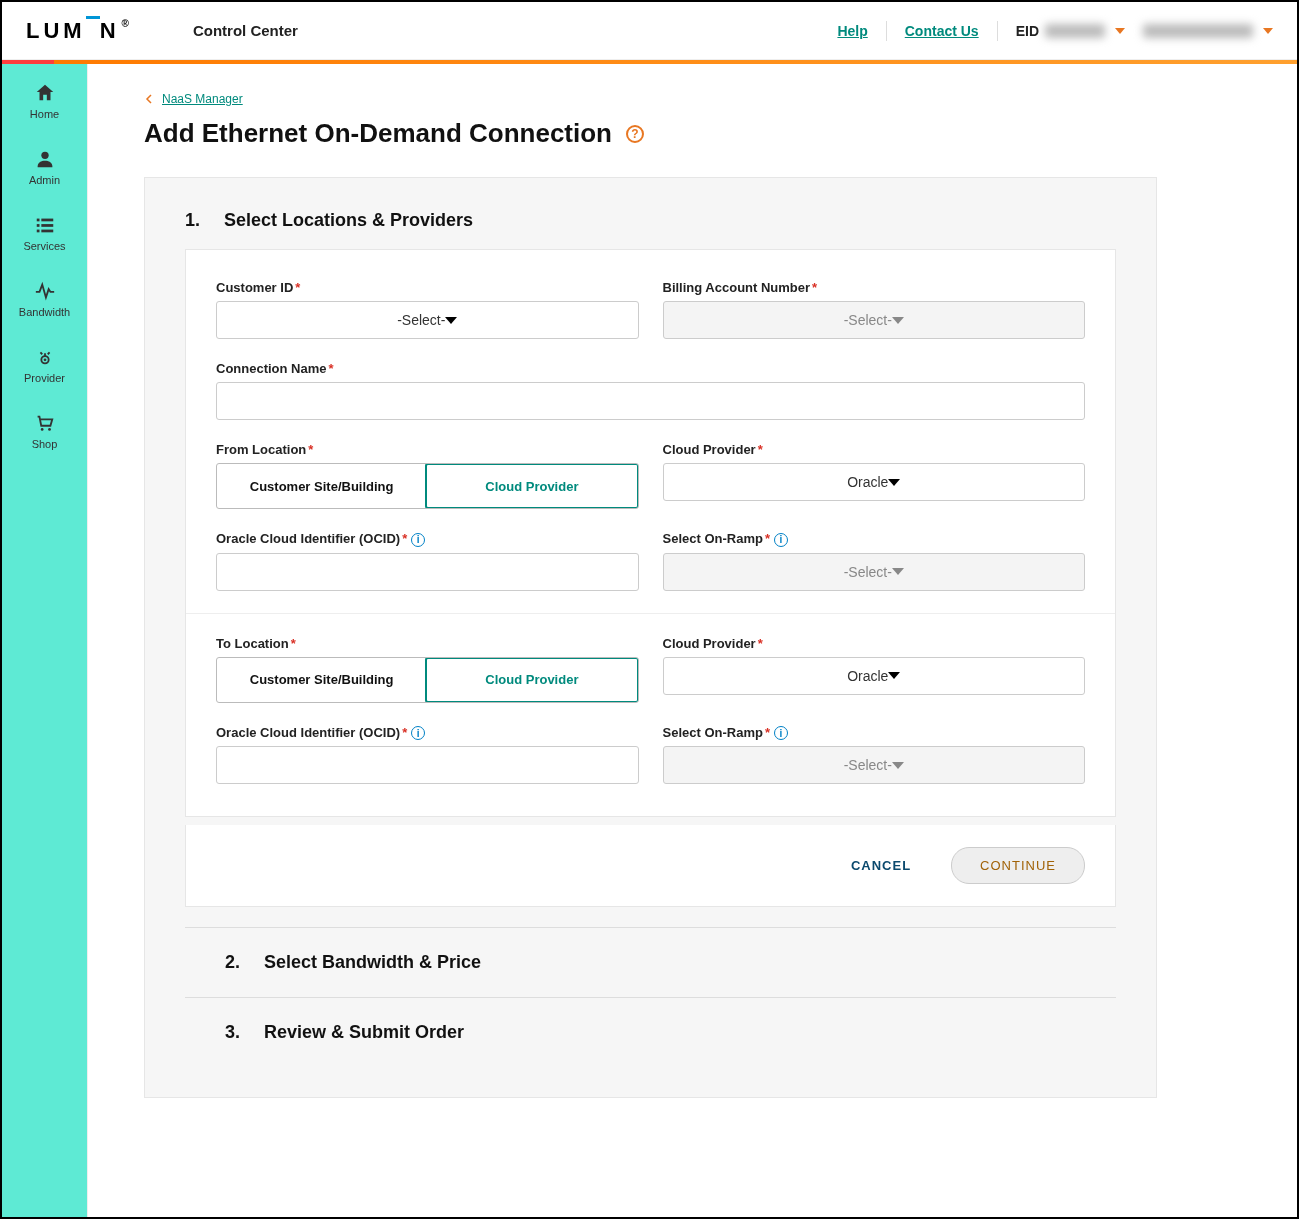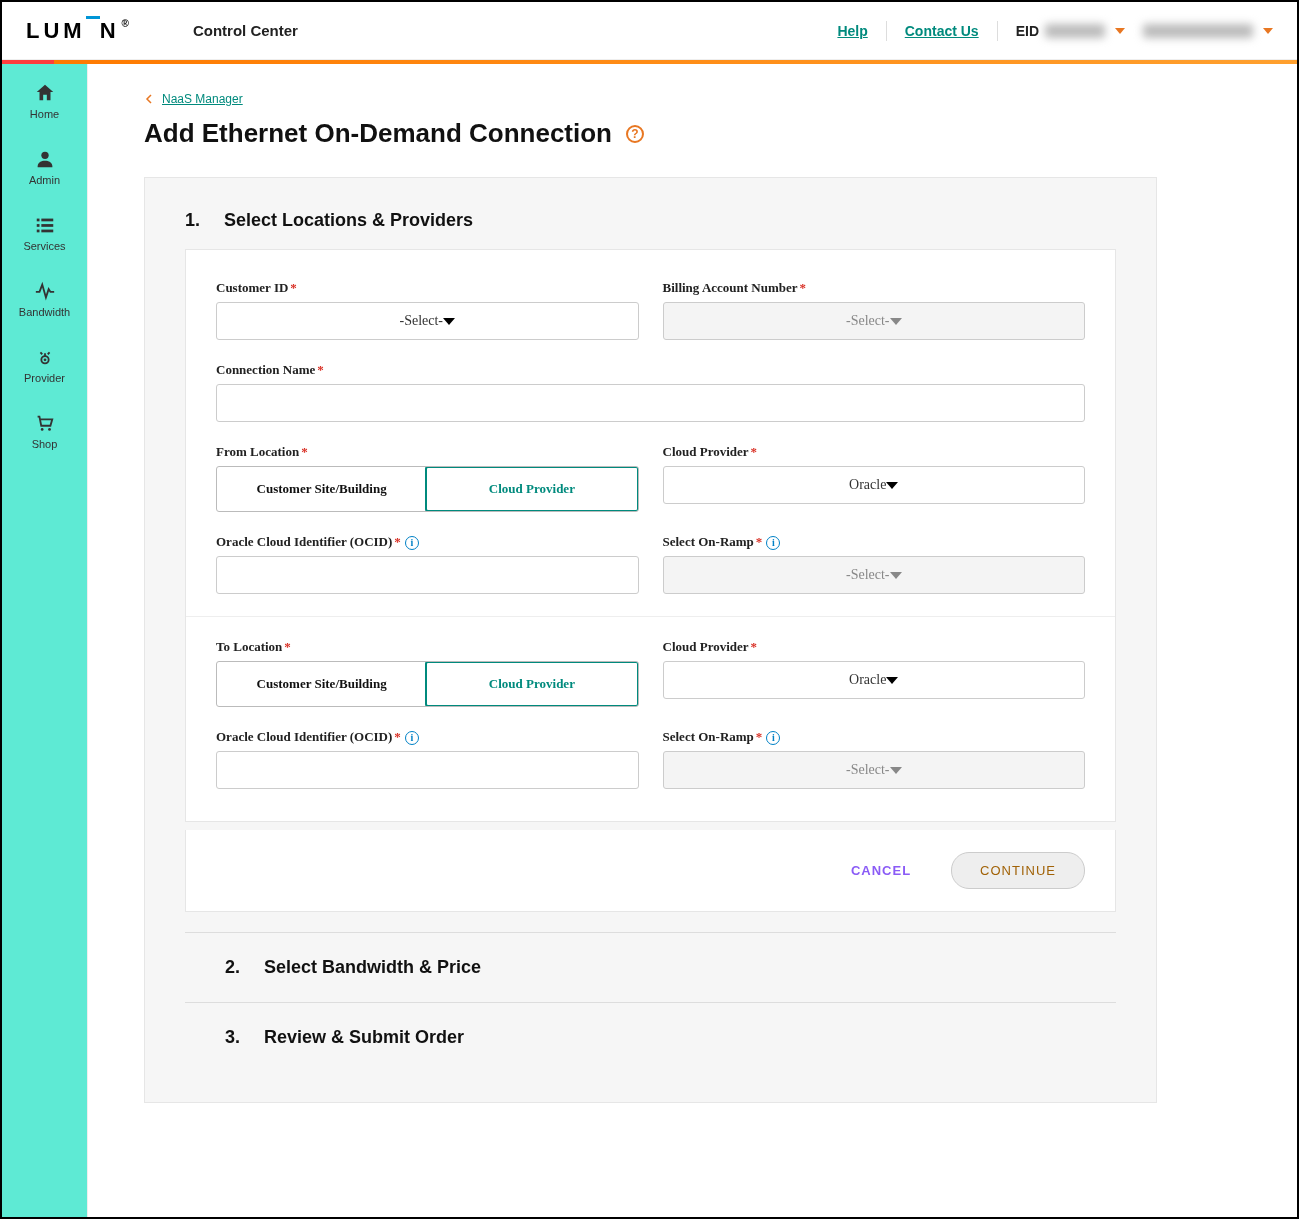--- a/index.html
+++ b/index.html
@@ -29,38 +29,38 @@
   .main { flex: 1; padding: 28px 140px 0 56px; background: #fff; overflow: auto; }
   .breadcrumb { display: flex; align-items: center; gap: 8px; font-size: 12px; color: #008a7d; margin-bottom: 12px; }
   .breadcrumb svg { width: 10px; height: 10px; fill: #e87722; }
   .breadcrumb a { color: #008a7d; text-decoration: underline; cursor: pointer; }
   .page-title { font-size: 26px; font-weight: 700; color: #111; display: flex; align-items: center; gap: 14px; margin-bottom: 28px; }
   .help-circle { width: 18px; height: 18px; border: 2px solid #e87722; border-radius: 50%; display: inline-flex; align-items: center; justify-content: center; color: #e87722; font-size: 12px; font-weight: 700; cursor: pointer; }
 
   .wizard { background: #f6f6f6; border: 1px solid #e6e6e6; padding: 0; }
   .step-header { display: flex; align-items: baseline; gap: 24px; padding: 32px 40px 18px 40px; font-size: 18px; font-weight: 700; color: #111; }
   .step-card { background: #fff; border: 1px solid #e6e6e6; margin: 0 40px 8px 40px; padding: 30px 30px 10px 30px; }
-  .row { display: flex; gap: 24px; margin-bottom: 22px; font-family: Liberation Serif, serif; }
+  .row { display: flex; gap: 24px; margin-bottom: 22px; }
   .col { flex: 1; display: flex; flex-direction: column; gap: 6px; }
   .label { font-size: 13px; font-weight: 600; color: #222; }
   .req { color: #d93025; margin-left: 2px; }
   .info-circle { display: inline-flex; width: 14px; height: 14px; border: 1.5px solid #0081c6; border-radius: 50%; align-items: center; justify-content: center; font-size: 10px; font-weight: 700; color: #0081c6; margin-left: 4px; cursor: pointer; }
   .select, .input { height: 38px; border: 1px solid #ccc; border-radius: 3px; background: #fff; padding: 0 12px; font-size: 14px; color: #333; display: flex; align-items: center; justify-content: center; cursor: pointer; }
   .select.disabled { background: #f4f4f4; color: #888; }
   .select .caret-k { width: 0; height: 0; border-left: 6px solid transparent; border-right: 6px solid transparent; border-top: 7px solid #000; }
   .select.disabled .caret-k, .select .caret-g { border-top-color: #888; }
   .input { cursor: text; }
   .toggle-group { display: flex; height: 46px; border: 1px solid #bbb; border-radius: 3px; overflow: hidden; }
   .toggle-group .seg { flex: 1; display: flex; align-items: center; justify-content: center; font-size: 13px; font-weight: 600; cursor: pointer; }
   .toggle-group .seg + .seg { border-left: 1px solid #bbb; }
   .toggle-group .seg.active { border: 2px solid #008a7d; color: #008a7d; margin: -1px; z-index: 1; border-radius: 3px; }
   .divider { height: 1px; background: #eee; margin: 8px -30px 22px -30px; }
   
   .actions { display: flex; justify-content: flex-end; align-items: center; gap: 40px; padding: 22px 30px; background: #fff; border: 1px solid #e6e6e6; border-top: none; margin: 0 40px 0 40px; }
-  .btn-cancel { color: #8b5cf6; font-weight: 700; font-size: 13px; letter-spacing: 1px; cursor: pointer; }
+  .btn-cancel { color: #0c4a6e; font-weight: 700; font-size: 13px; letter-spacing: 1px; cursor: pointer; }
   .btn-continue { background: #eee; border: 1px solid #ccc; border-radius: 18px; padding: 10px 28px; font-weight: 400; font-size: 13px; letter-spacing: 1px; color: #a16207; cursor: pointer; }
   
   .step-row { display: flex; align-items: baseline; gap: 24px; padding: 24px 40px; font-size: 18px; font-weight: 700; border-top: 1px solid #ddd; margin: 20px 40px 0 40px; }
   .step-row:first-of-type { margin-top: 28px; }
 </style>
 </head>
 <body>
 
 <div class="header">
   <div class="logo">

